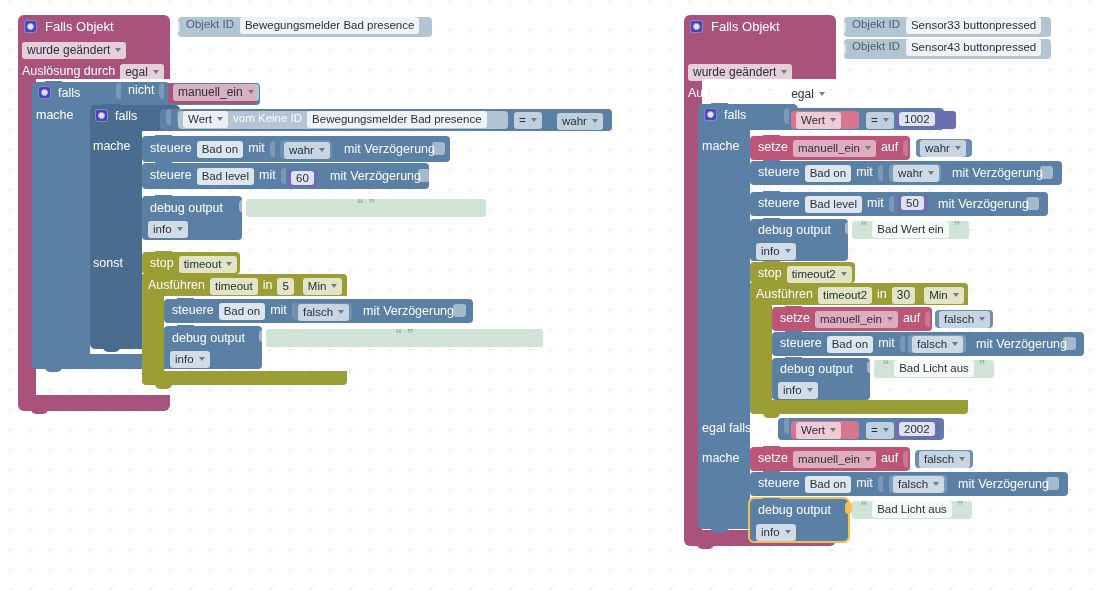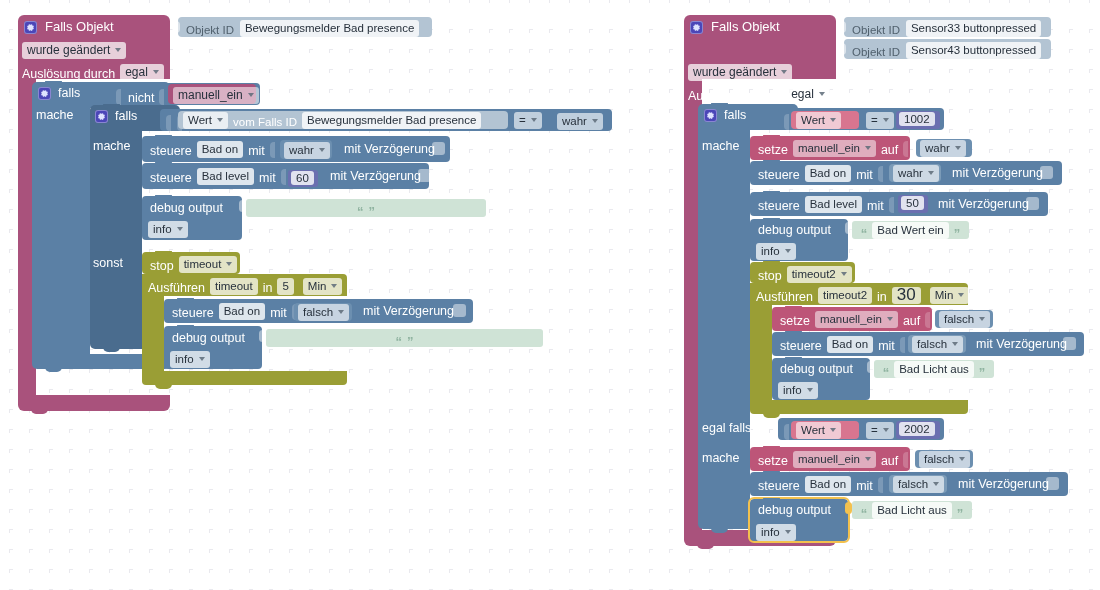--- a/index.html
+++ b/index.html
@@ -29,21 +29,21 @@
       repeating-linear-gradient(to right,#fff 0,#fff 16px,transparent 16px,transparent 20px),
       repeating-linear-gradient(to bottom,#fff 0,#fff 16px,transparent 16px,transparent 20px);
     background-position:13px 13px,13px 13px;
     mix-blend-mode:normal;
     pointer-events:none;
   }
   #blocks{position:absolute;left:0;top:0;width:1100px;height:590px;}
 
   
   .blk{position:absolute;box-sizing:border-box;}
-  .row{position:relative;display:flex;align-items:flex-end;}
+  .row{position:relative;display:flex;align-items:flex-start;}
 
   
   .c-event   {background:#a9527c;}
   .c-ctrl    {background:#5b80a5;}           
   .c-ctrl-d  {background:#4a6c8e;}
   .c-timer   {background:#9a9e35;}           
   .c-var     {background:#bd5578;}           
   .c-objid   {background:#b3c4d3;}           
   .c-text    {background:#cfe3d6;}           
   .c-num     {background:#6b6fb0;}           
@@ -186,21 +186,21 @@
       <span class="sock"></span>
     </div>
   </div>
 
   <div class="blk c-objid" style="left:178px;top:111px;width:330px;height:18px;border-radius:4px;">
     <div class="row" style="height:18px;padding-left:5px;gap:5px;">
       <span class="fld" style="font-size:11.5px;">
         <span>Wert</span>
         <i class="arw"></i>
       </span>
-      <span class="lbl dk" style="font-size:11.5px;color:#ffffff;">vom Falls ID</span>
+      <span class="lbl dk" style="font-size:11.5px;color:#ffffff;">vom Keine ID</span>
       <span class="fld ro" style="font-size:11.5px;">Bewegungsmelder Bad presence</span>
     </div>
   </div>
 
   <span class="fld dark" style="position:absolute;left:514px;top:112px;font-size:11.5px;">
     <span>=</span>
     <i class="arw"></i>
   </span>
 
   <div class="blk c-ctrl" style="left:552px;top:111px;width:60px;height:19px;border-radius:4px;">
@@ -391,21 +391,21 @@
   <div class="blk c-pink" style="left:791px;top:111px;width:68px;height:18px;border-radius:4px;">
     <span class="fld" style="position:absolute;left:5px;top:1px;font-size:11.5px;background:rgba(255,255,255,.62);">
       <span>Wert</span>
       <i class="arw"></i>
     </span>
   </div>
   <span class="fld dark" style="position:absolute;left:866px;top:112px;font-size:11.5px;">
     <span>=</span>
     <i class="arw"></i>
   </span>
-  <div class="blk c-num" style="left:896px;top:111px;width:44px;height:18px;border-radius:3px;">
+  <div class="blk c-num" style="left:896px;top:111px;width:60px;height:18px;border-radius:3px;">
     <span class="fld ro" style="position:absolute;left:3px;top:1px;font-size:11.5px;padding:0 5px;">1002</span>
   </div>
 
   <div class="blk c-var" style="left:750px;top:136px;width:160px;height:24px;border-radius:4px;">
         <span class="notch"></span>
       </div>
   <div class="row" style="position:absolute;left:758px;top:140px;gap:5px;">
     <span class="lbl">setze</span>
     <span class="fld" style="font-size:11.5px;background:rgba(255,255,255,.52);">
       <span>manuell_ein</span>
@@ -485,21 +485,21 @@
   </div>
 
   <div class="blk c-timer" style="left:750px;top:283px;width:218px;height:22px;border-radius:0 4px 0 0;"></div>
   <div class="blk c-timer" style="left:750px;top:303px;width:22px;height:100px;"></div>
   <div class="blk c-timer" style="left:750px;top:400px;width:218px;height:14px;border-radius:0 0 4px 4px;"></div>
   <div class="blk c-timer" style="left:763px;top:413px;width:17px;height:5px;border-radius:0 0 5px 5px;"></div>
   <div class="row" style="position:absolute;left:756px;top:287px;gap:5px;">
     <span class="lbl">Ausführen</span>
     <span class="fld" style="font-size:11.5px;">timeout2</span>
     <span class="lbl">in</span>
-    <span class="fld" style="font-size:17px;">30</span>
+    <span class="fld" style="font-size:12px;">30</span>
     <span class="fld" style="font-size:11.5px;margin-left:4px;">
       <span>Min</span>
       <i class="arw"></i>
     </span>
   </div>
 
   <div class="blk c-var" style="left:772px;top:307px;width:160px;height:24px;border-radius:4px;">
         <span class="notch"></span>
       </div>
   <div class="row" style="position:absolute;left:780px;top:311px;gap:5px;">

